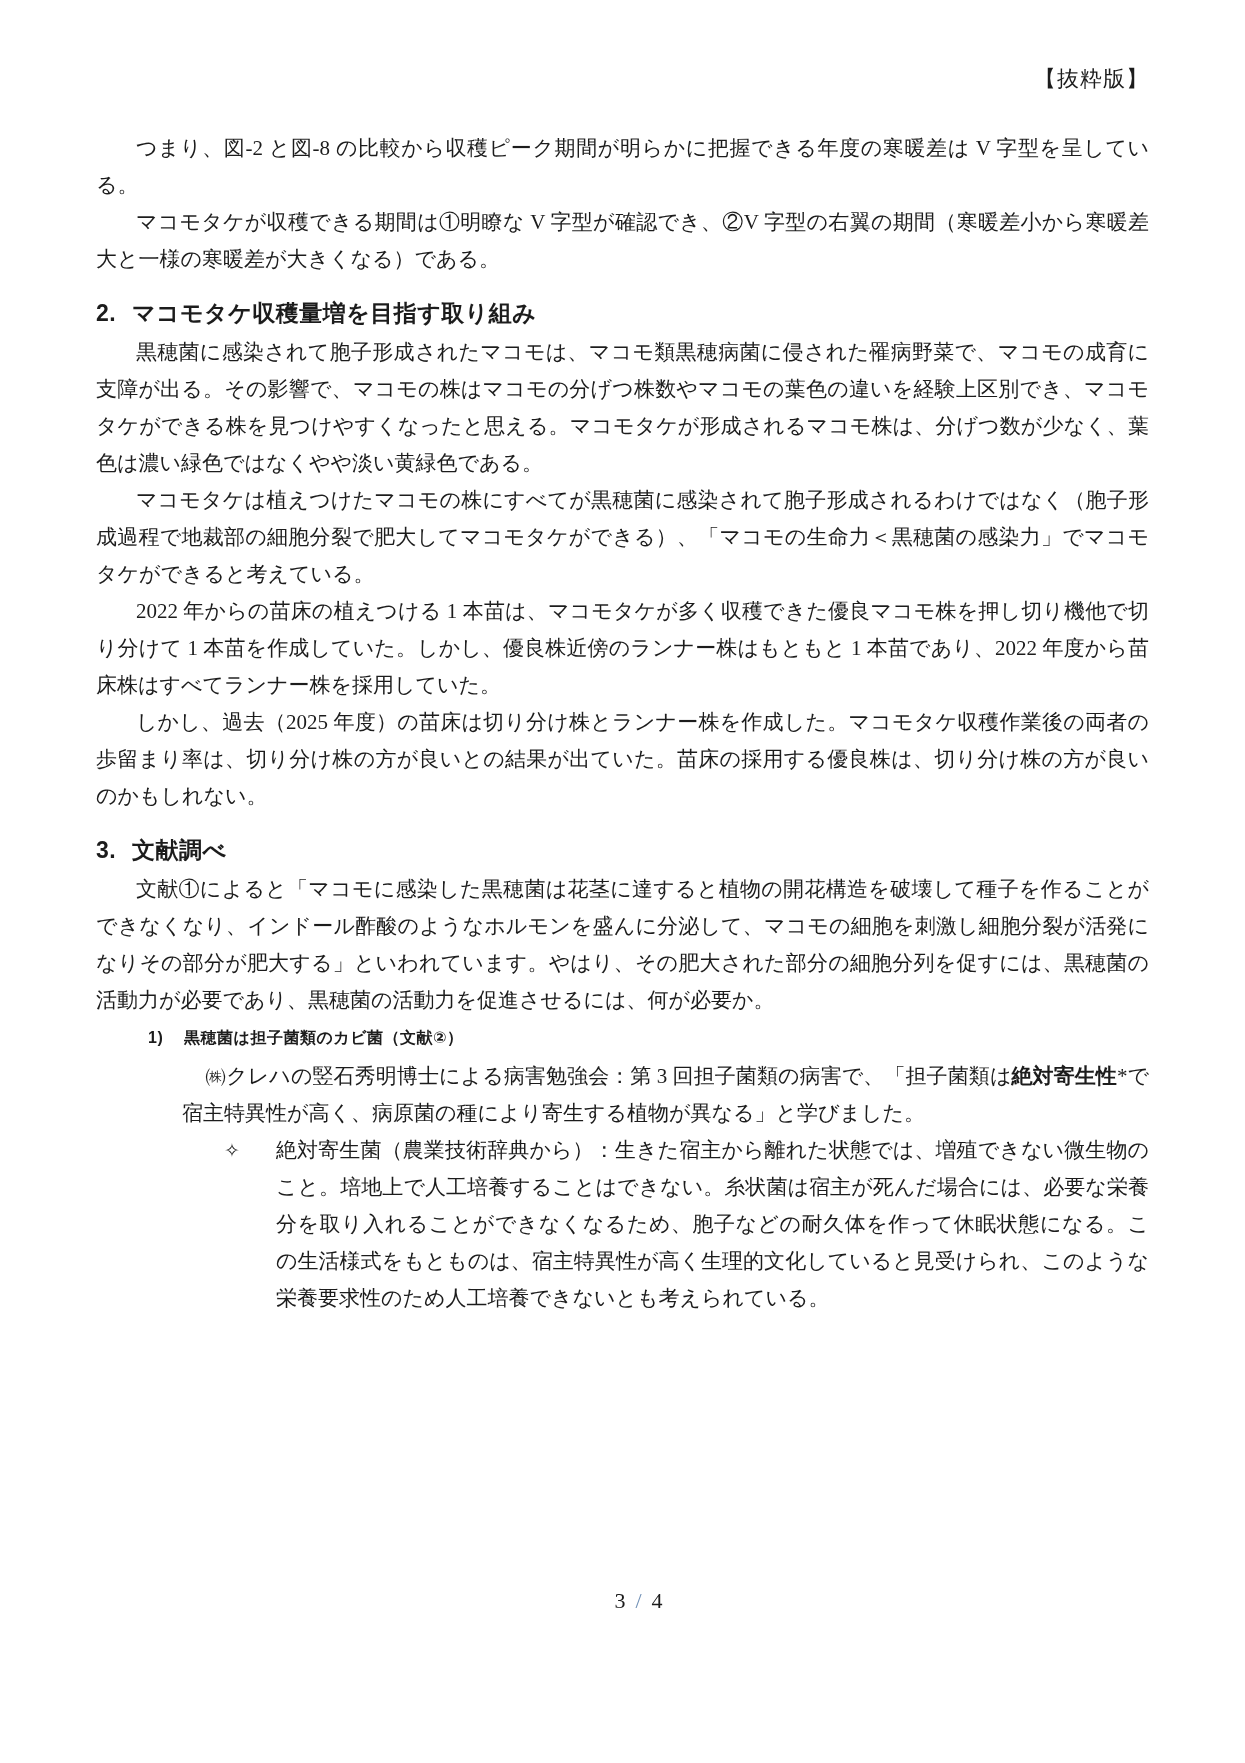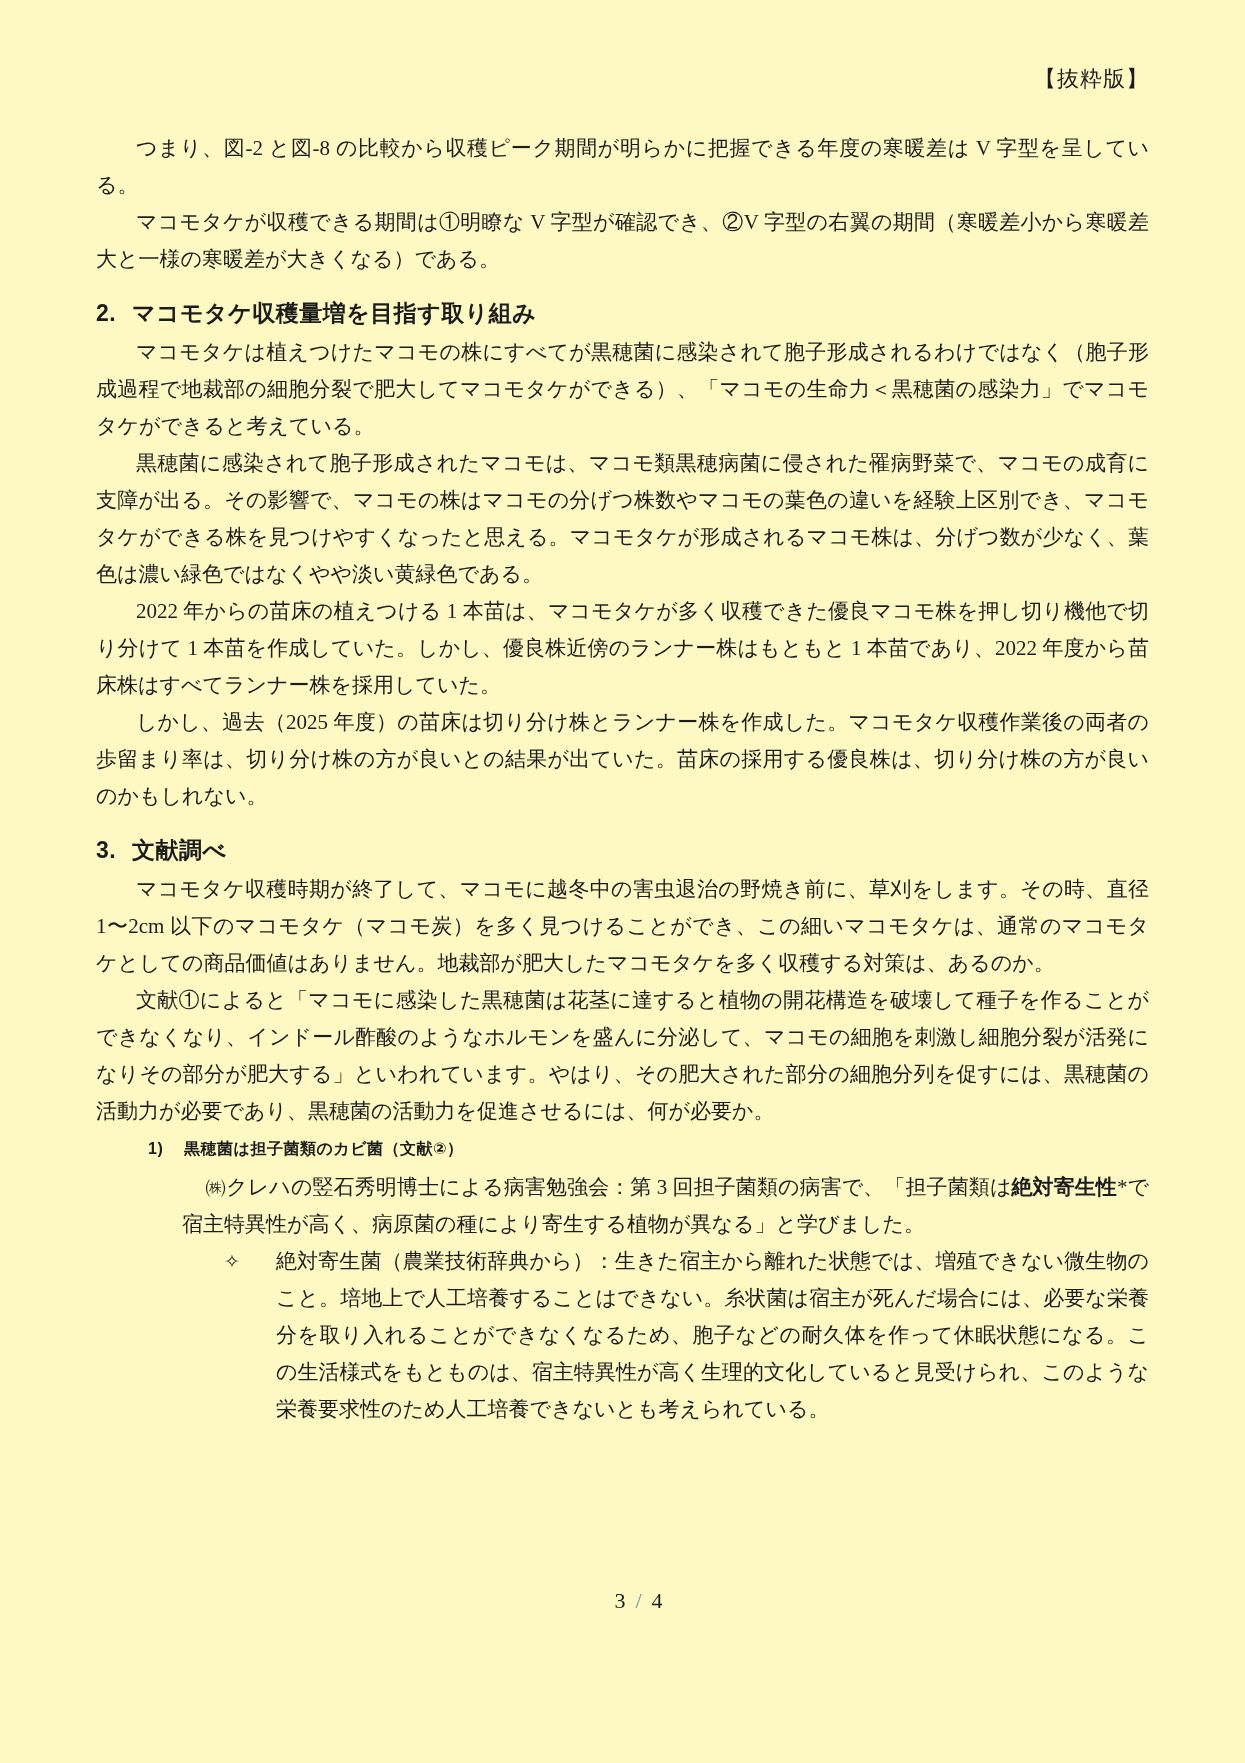--- a/index.html
+++ b/index.html
@@ -5,21 +5,21 @@
   html, body {
     margin: 0;
     padding: 0;
     background: #e8e8e8;
   }
   .page {
     position: relative;
     width: 1245px;
     height: 1763px;
     margin: 0 auto;
-    background: #fef9c3;
+    background: #ffffff;
     box-sizing: border-box;
     padding: 66px 96px 0 96px;
     color: #1c1c1c;
     font-family: "Liberation Serif", "DejaVu Serif", serif;
     font-size: 21px;
     line-height: 37px;
     overflow: hidden;
   }
   .header-tag {
     text-align: right;
@@ -108,30 +108,29 @@
 
   <div class="header-tag">【抜粋版】</div>
 
   <p class="body-para">つまり、図-2 と図-8 の比較から収穫ピーク期間が明らかに把握できる年度の寒暖差は V 字型を呈している。</p>
   <p class="body-para">マコモタケが収穫できる期間は①明瞭な V 字型が確認でき、②V 字型の右翼の期間（寒暖差小から寒暖差大と一様の寒暖差が大きくなる）である。</p>
 
   <h2 class="sec-heading">
     <span class="sec-num">2.</span><span>マコモタケ収穫量増を目指す取り組み</span>
   </h2>
 
+  <p class="body-para">黒穂菌に感染されて胞子形成されたマコモは、マコモ類黒穂病菌に侵された罹病野菜で、マコモの成育に支障が出る。その影響で、マコモの株はマコモの分げつ株数やマコモの葉色の違いを経験上区別でき、マコモタケができる株を見つけやすくなったと思える。マコモタケが形成されるマコモ株は、分げつ数が少なく、葉色は濃い緑色ではなくやや淡い黄緑色である。</p>
   <p class="body-para">マコモタケは植えつけたマコモの株にすべてが黒穂菌に感染されて胞子形成されるわけではなく（胞子形成過程で地裁部の細胞分裂で肥大してマコモタケができる）、「マコモの生命力＜黒穂菌の感染力」でマコモタケができると考えている。</p>
-  <p class="body-para">黒穂菌に感染されて胞子形成されたマコモは、マコモ類黒穂病菌に侵された罹病野菜で、マコモの成育に支障が出る。その影響で、マコモの株はマコモの分げつ株数やマコモの葉色の違いを経験上区別でき、マコモタケができる株を見つけやすくなったと思える。マコモタケが形成されるマコモ株は、分げつ数が少なく、葉色は濃い緑色ではなくやや淡い黄緑色である。</p>
   <p class="body-para gap-before">2022 年からの苗床の植えつける 1 本苗は、マコモタケが多く収穫できた優良マコモ株を押し切り機他で切り分けて 1 本苗を作成していた。しかし、優良株近傍のランナー株はもともと 1 本苗であり、2022 年度から苗床株はすべてランナー株を採用していた。</p>
   <p class="body-para">しかし、過去（2025 年度）の苗床は切り分け株とランナー株を作成した。マコモタケ収穫作業後の両者の歩留まり率は、切り分け株の方が良いとの結果が出ていた。苗床の採用する優良株は、切り分け株の方が良いのかもしれない。</p>
 
   <h2 class="sec-heading">
     <span class="sec-num">3.</span><span>文献調べ</span>
   </h2>
 
-  <p class="body-para">マコモタケ収穫時期が終了して、マコモに越冬中の害虫退治の野焼き前に、草刈をします。その時、直径 1〜2cm 以下のマコモタケ（マコモ炭）を多く見つけることができ、この細いマコモタケは、通常のマコモタケとしての商品価値はありません。地裁部が肥大したマコモタケを多く収穫する対策は、あるのか。</p>
   <p class="body-para">文献①によると「マコモに感染した黒穂菌は花茎に達すると植物の開花構造を破壊して種子を作ることができなくなり、インドール酢酸のようなホルモンを盛んに分泌して、マコモの細胞を刺激し細胞分裂が活発になりその部分が肥大する」といわれています。やはり、その肥大された部分の細胞分列を促すには、黒穂菌の活動力が必要であり、黒穂菌の活動力を促進させるには、何が必要か。</p>
 
   <h3 class="sub-heading">
     <span class="sub-num">1)</span><span>黒穂菌は担子菌類のカビ菌（文献②）</span>
   </h3>
 
   <p class="sub-para"><span>㈱クレハの竪石秀明博士による病害勉強会：第 3 回担子菌類の病害で、「担子菌類は</span><span class="bold-term">絶対寄生性</span><span>*</span><span>で宿主特異性が高く、病原菌の種により寄生する植物が異なる」と学びました。</span></p>
 
   <div class="bullet-item">
     <span class="bullet-marker">✧</span>

